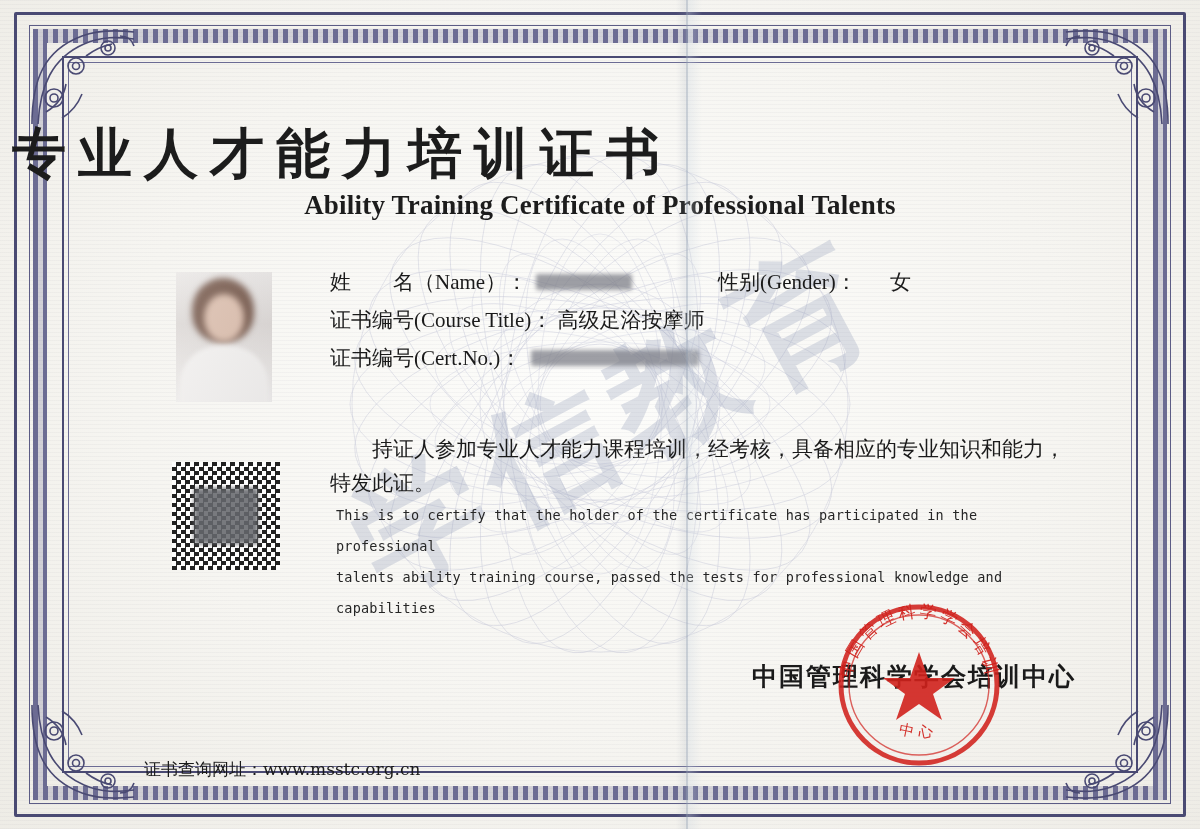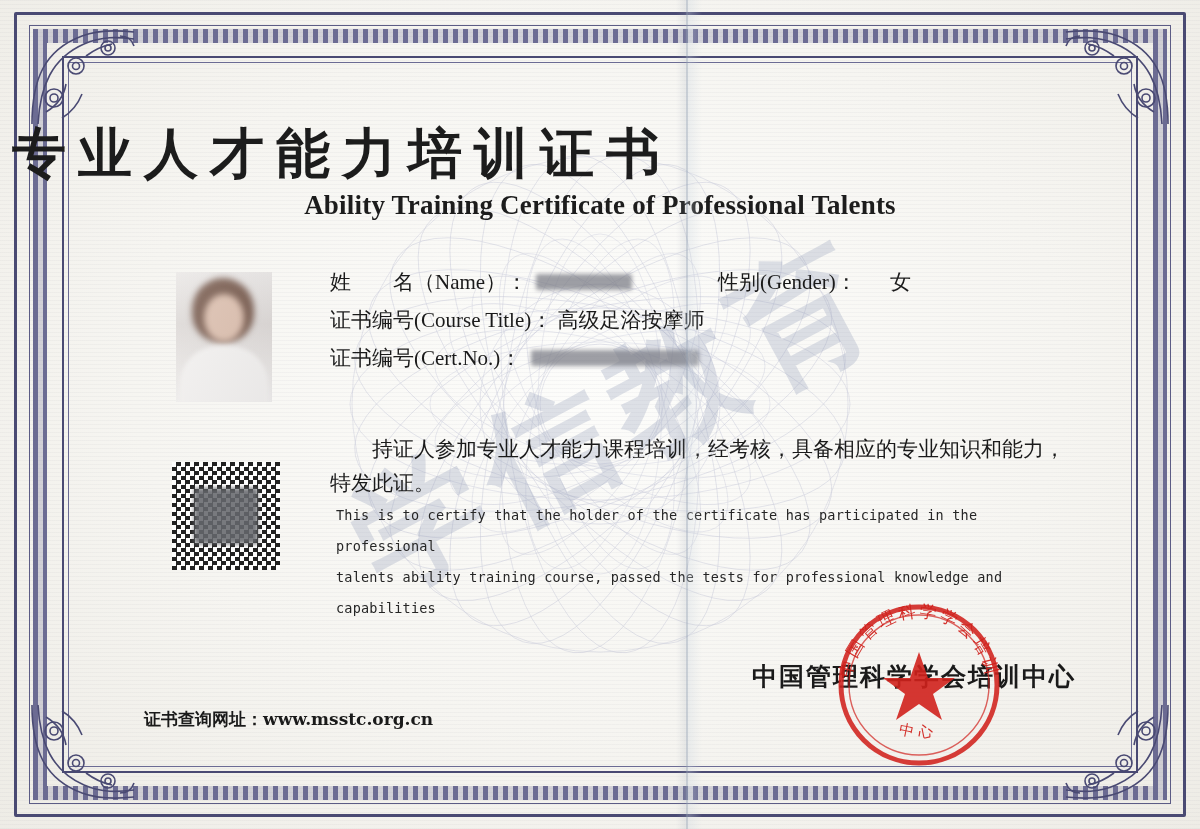--- a/index.html
+++ b/index.html
@@ -346,24 +346,24 @@
     top: 732px;
     font-family: "DejaVu Serif", "Liberation Serif", serif;
     font-size: 23px;
     color: #1a1a1a;
     white-space: nowrap;
   }
 
   .verify-url {
     position: absolute;
     left: 144px;
-    top: 708px;
+    top: 758px;
     font-family: "DejaVu Serif", "Liberation Serif", serif;
     font-size: 17px;
-    font-weight: bold;
+    font-weight: normal;
     color: #1a1a1a;
     white-space: nowrap;
   }
 </style>
 </head>
 <body>
 
 <div id="certificate">
 
   <div class="paper-texture"></div>

